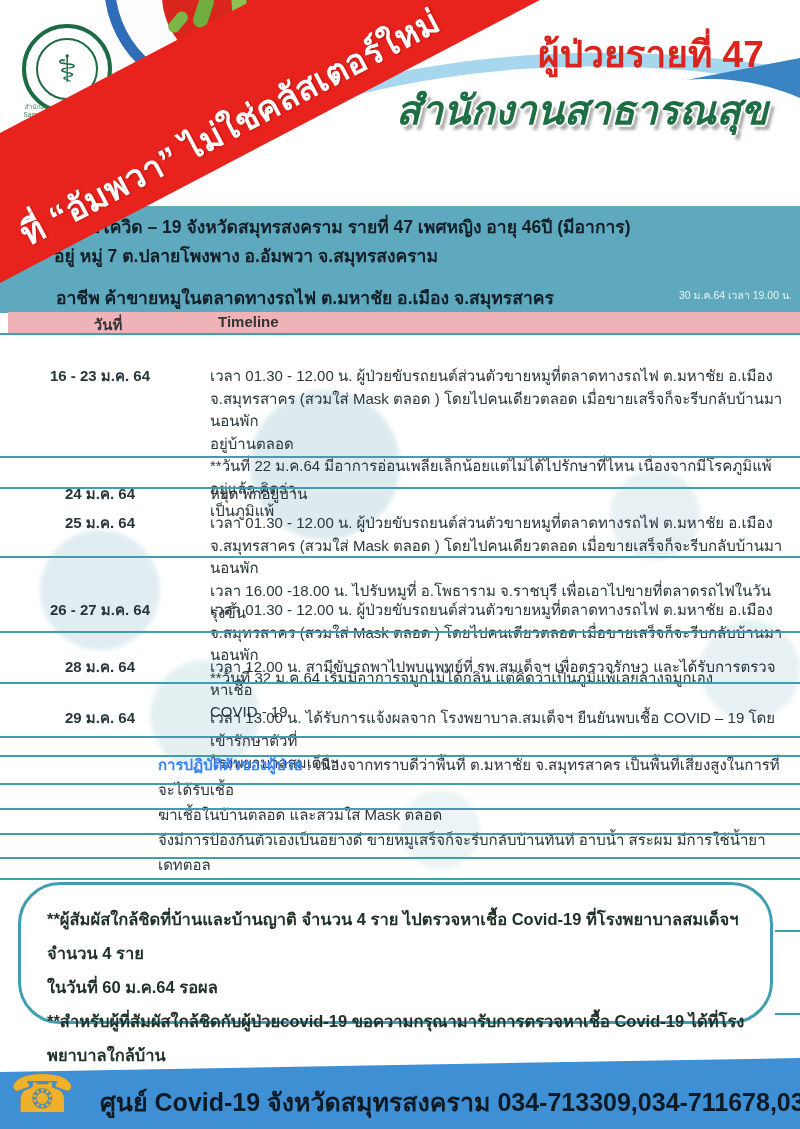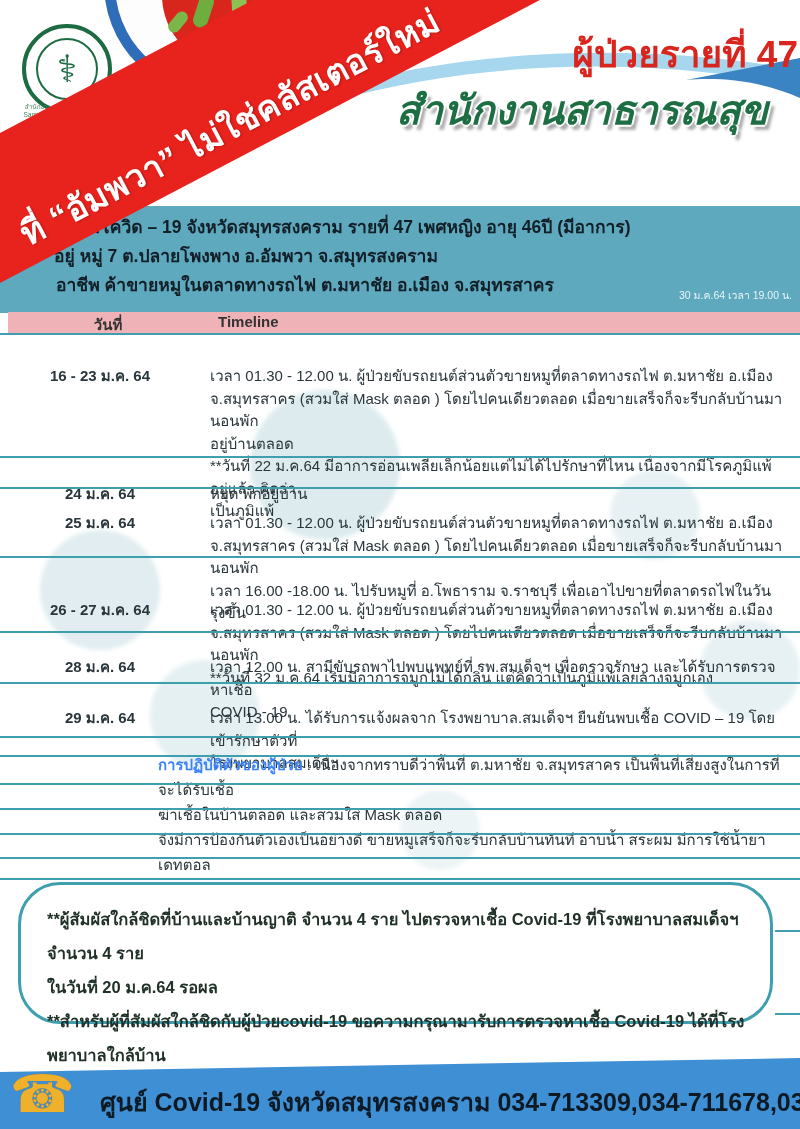--- a/index.html
+++ b/index.html
@@ -32,21 +32,21 @@
         font-size:6.5px;line-height:8px;color:#3e7d55;text-align:center;}
   
   .banner{position:absolute;left:0;top:0;width:560px;height:300px;background:#e8221c;z-index:3;
         clip-path:polygon(45.2% 0,96.4% 0,0 94.3%,0 44.3%);}
   .banner-text{position:absolute;left:10px;top:212px;z-index:4;white-space:nowrap;
         transform:rotate(-27.7deg);transform-origin:0 0;
         color:#ffffff;font-size:34px;font-weight:800;letter-spacing:0.5px;
         text-shadow:1px 1px 2px rgba(120,0,0,.4);}
   
   .case-label{position:absolute;left:538px;top:24px;width:260px;z-index:2;
-        color:#d9251d;font-size:37px;font-weight:800;white-space:nowrap;text-align:right;}
+        color:#d9251d;font-size:37px;font-weight:800;white-space:nowrap;}
   
   .org-title{position:absolute;left:372px;top:88px;width:420px;z-index:2;text-align:center;
         color:#1d6e43;font-size:40px;line-height:45px;font-weight:800;font-style:italic;
         text-shadow:2px 0 0 #fff,-2px 0 0 #fff,0 2px 0 #fff,0 -2px 0 #fff,4px 5px 3px rgba(60,60,60,.45);}
   
   .band{position:absolute;left:0;top:206px;width:800px;height:107px;background:#5fa9bf;z-index:1;
         color:#121f27;font-weight:700;font-size:17.5px;line-height:29px;
         padding:7px 0 0 58px;box-sizing:border-box;}
   .band-stamp{position:absolute;right:8px;bottom:3px;font-size:10.5px;font-weight:400;color:#e9f4f7;text-align:right;}
   
@@ -105,21 +105,21 @@
     <div class="logo-inner">⚕</div>
   </div>
   <div class="logo-caption">
     <div>สำนักงานสาธารณสุขจังหวัดสมุทรสงคราม</div>
     <div>Samutsongkhram Provincial Public Health</div>
   </div>
 
   <div class="band">
     <div>ละสมโควิด – 19 จังหวัดสมุทรสงคราม รายที่ 47 เพศหญิง อายุ 46ปี (มีอาการ)</div>
     <div style="margin-left:-4px;">อยู่ หมู่ 7 ต.ปลายโพงพาง อ.อัมพวา จ.สมุทรสงคราม</div>
-    <div style="margin-left:-2px;">อาชีพ ค้าขายหมูในตลาดทางรถไฟ ต.มหาชัย อ.เมือง จ.สมุทรสาคร</div>
+    <div style="margin-left:-2px;margin-top:13px;">อาชีพ ค้าขายหมูในตลาดทางรถไฟ ต.มหาชัย อ.เมือง จ.สมุทรสาคร</div>
     <div class="band-stamp">30 ม.ค.64 เวลา 19.00 น.</div>
   </div>
 
   <div class="thead">
     <div class="hdate">วันที่</div>
     <div class="htl">Timeline</div>
   </div>
   <div class="hline" style="top:333px;"></div>
 
   <div>
@@ -172,21 +172,21 @@
     </div>
 
   <div class="note">
     <div><span class="note-label">การปฏิบัติตัวของผู้ป่วย</span><span> : เนื่องจากทราบดีว่าพื้นที่ ต.มหาชัย จ.สมุทรสาคร เป็นพื้นที่เสี่ยงสูงในการที่จะได้รับเชื้อ</span></div>
     <div>ฆ่าเชื้อในบ้านตลอด และสวมใส่ Mask ตลอด</div>
     <div>จึงมีการป้องกันตัวเองเป็นอย่างดี ขายหมูเสร็จก็จะรีบกลับบ้านทันที อาบน้ำ สระผม มีการใช้น้ำยาเดทตอล</div>
   </div>
 
   <div class="cbox">
     <div>**ผู้สัมผัสใกล้ชิดที่บ้านและบ้านญาติ จำนวน 4 ราย ไปตรวจหาเชื้อ Covid-19 ที่โรงพยาบาลสมเด็จฯ จำนวน 4 ราย</div>
-    <div>ในวันที่ 20 ม.ค.64 รอผล</div>
+    <div>ในวันที่ 60 ม.ค.64 รอผล</div>
     <div>**สำหรับผู้ที่สัมผัสใกล้ชิดกับผู้ป่วยcovid-19 ขอความกรุณามารับการตรวจหาเชื้อ Covid-19 ได้ที่โรงพยาบาลใกล้บ้าน</div>
   </div>
 
   <div class="footer">
     <div class="phone-icon">☎</div>
     <div class="footer-text">ศูนย์ Covid-19 จังหวัดสมุทรสงคราม 034-713309,034-711678,034-714881</div>
   </div>
 
   <div class="banner"></div>
   <div class="banner-text">ที่ “อัมพวา” ไม่ใช่คลัสเตอร์ใหม่</div>

